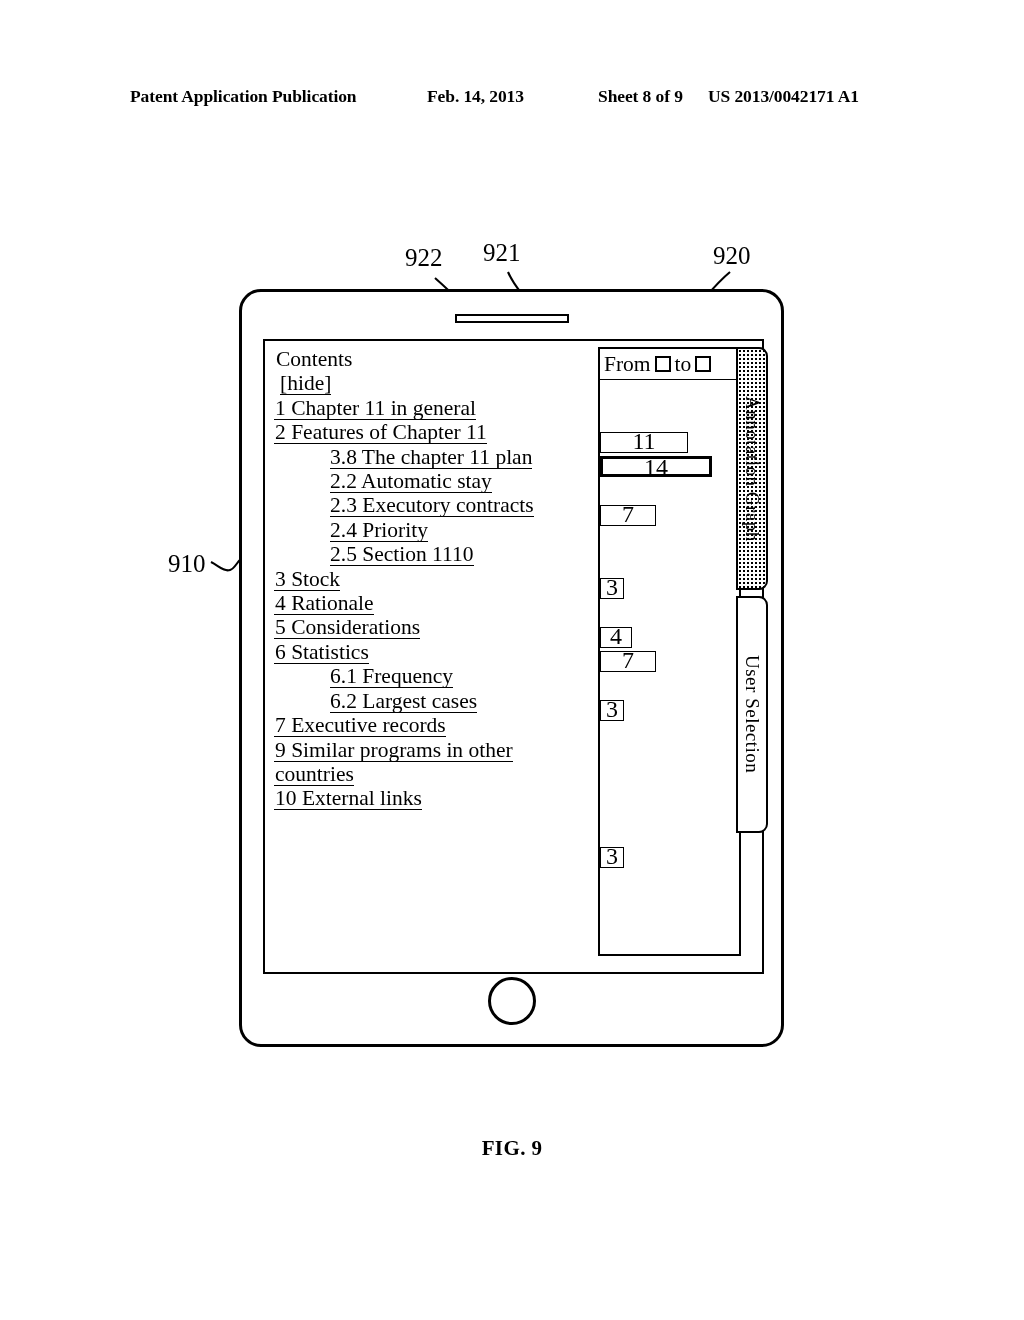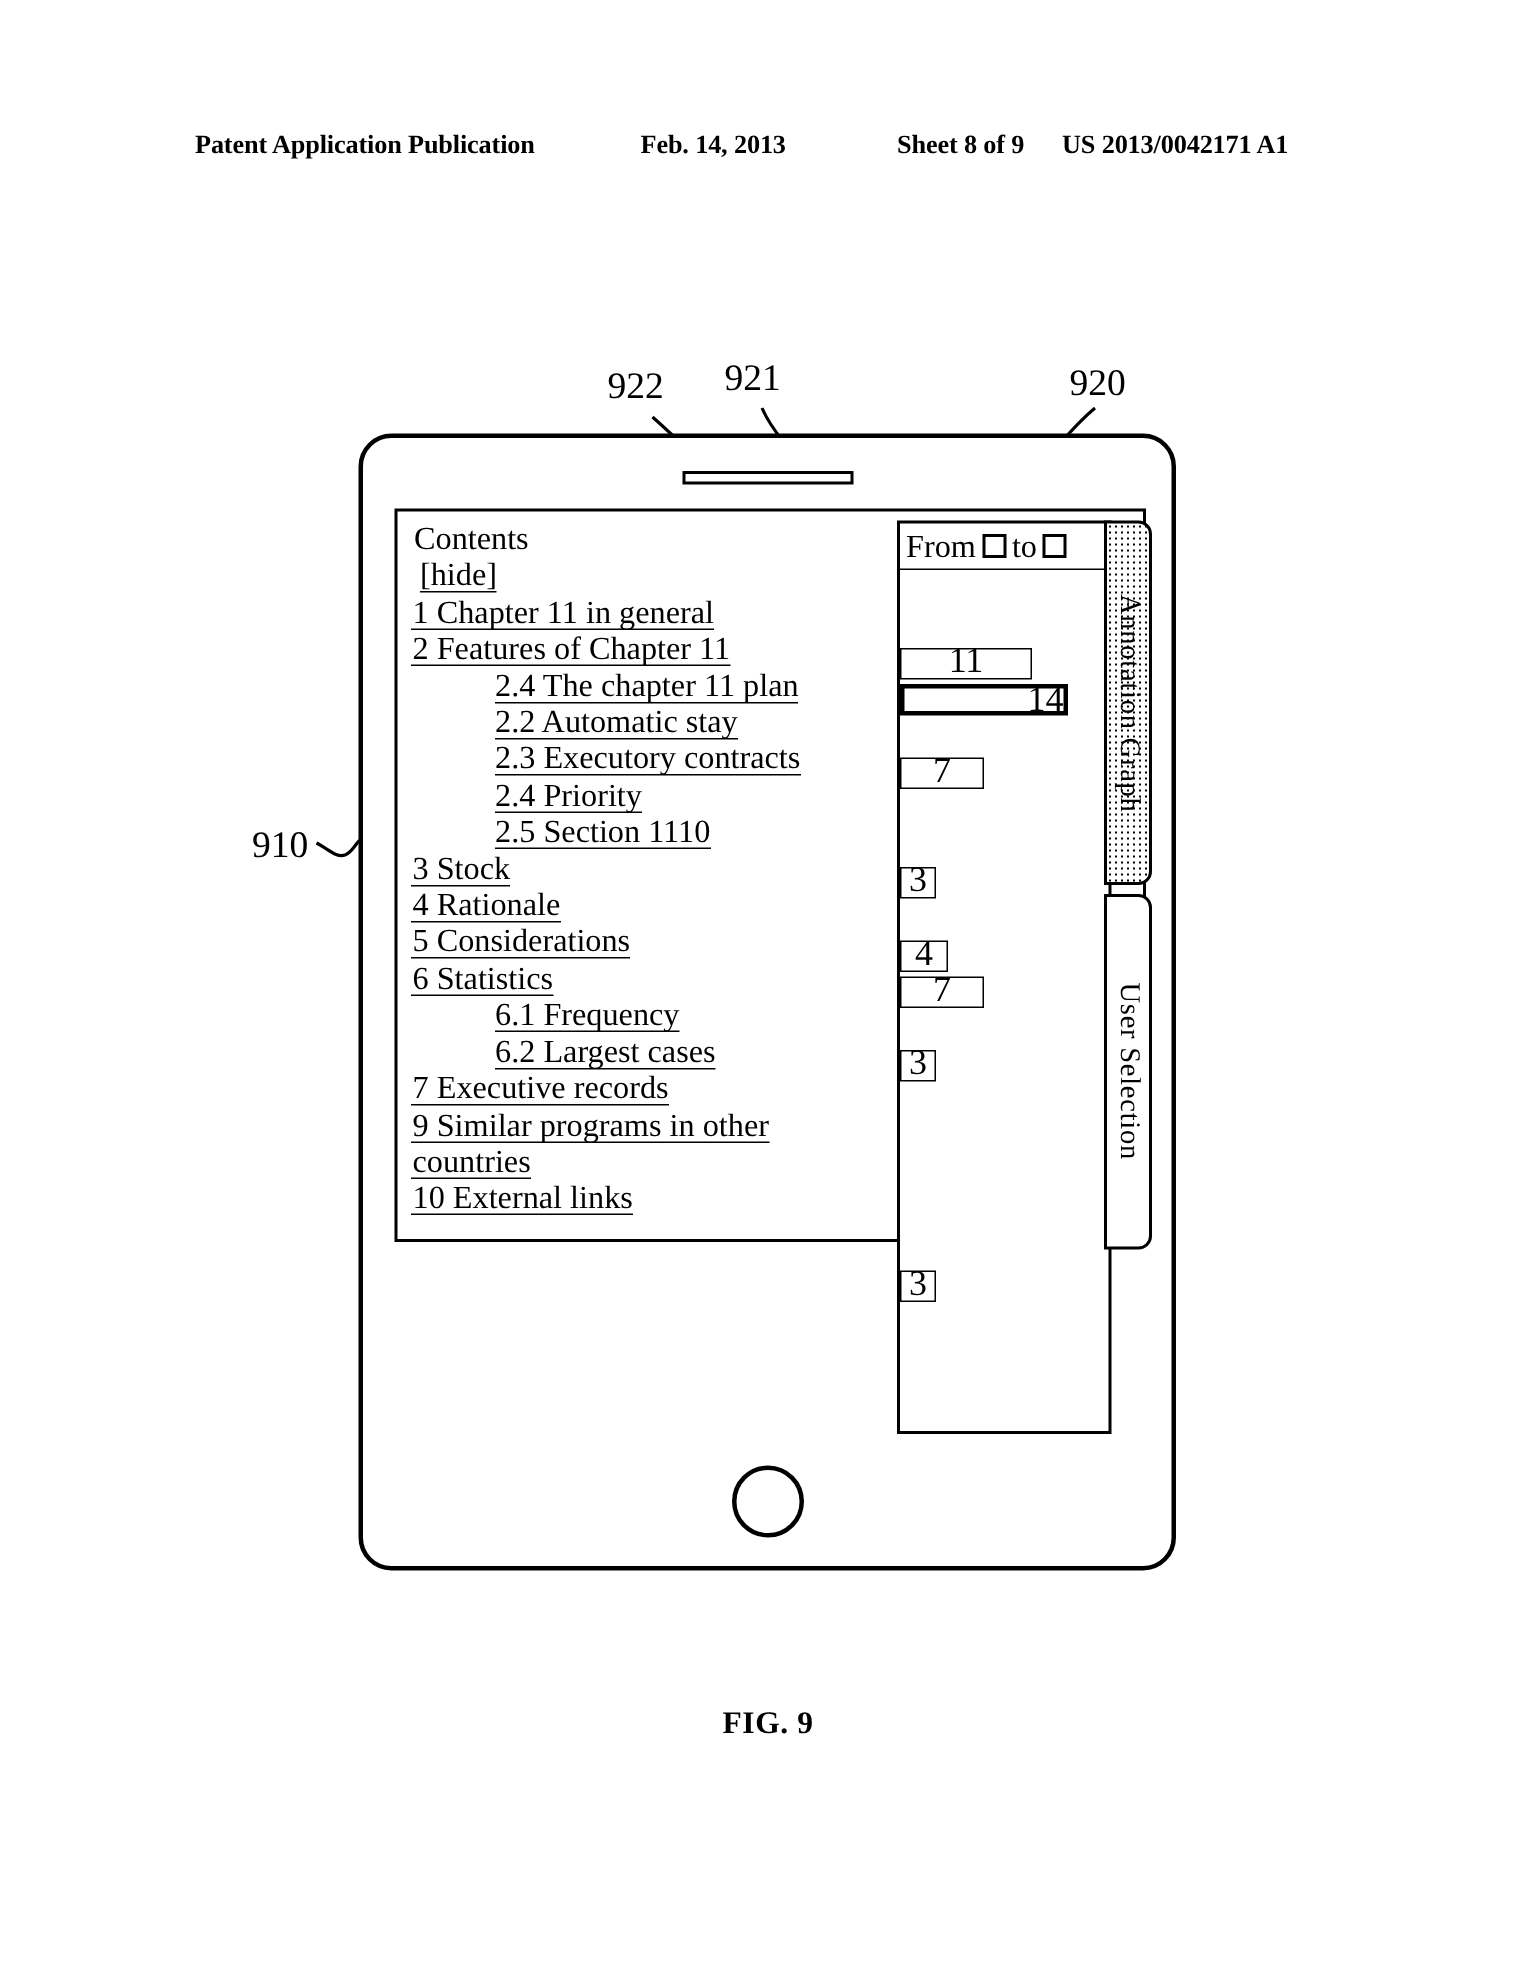--- a/index.html
+++ b/index.html
@@ -65,21 +65,21 @@
   #home-button{
     position:absolute; left:calc(50% - 24px); bottom:19px;
     width:48px; height:48px;
     border:3px solid #000;
     border-radius:50%;
     background:#fff;
     box-sizing:border-box;
   }
   #screen{
     position:absolute; left:21px; top:47px;
-    width:501px; height:489px;
+    width:501px; height:635px;
     border:2.5px solid #000;
     background:#fff;
     box-sizing:border-box;
   }
 
   
   #toc{
     position:absolute; left:9px; top:6px;
     width:312px;
     font-size:21.5px; line-height:24.4px;
@@ -205,21 +205,21 @@
   <div id="speaker"></div>
 
   <div id="screen">
 
     <div id="toc">
       <div class="toc-title">Contents</div>
       <div class="toc-hide"><span class="toc-link">[hide]</span></div>
       <div id="toc-list">
           <div class="toc-row"><span class="toc-link lvl-0">1 Chapter 11 in general</span></div>
           <div class="toc-row"><span class="toc-link lvl-0">2 Features of Chapter 11</span></div>
-          <div class="toc-row"><span style="display: inline-block; width: 56px;"></span><span class="toc-link">2.4 The chapter 11 plan</span></div>
+          <div class="toc-row"><span style="display: inline-block; width: 56px;"></span><span class="toc-link">3.8 The chapter 11 plan</span></div>
           <div class="toc-row"><span style="display: inline-block; width: 56px;"></span><span class="toc-link">2.2 Automatic stay</span></div>
           <div class="toc-row"><span style="display: inline-block; width: 56px;"></span><span class="toc-link">2.3 Executory contracts</span></div>
           <div class="toc-row"><span style="display: inline-block; width: 56px;"></span><span class="toc-link">2.4 Priority</span></div>
           <div class="toc-row"><span style="display: inline-block; width: 56px;"></span><span class="toc-link">2.5 Section 1110</span></div>
           <div class="toc-row"><span class="toc-link lvl-0">3 Stock</span></div>
           <div class="toc-row"><span class="toc-link lvl-0">4 Rationale</span></div>
           <div class="toc-row"><span class="toc-link lvl-0">5 Considerations</span></div>
           <div class="toc-row"><span class="toc-link lvl-0">6 Statistics</span></div>
           <div class="toc-row"><span style="display: inline-block; width: 56px;"></span><span class="toc-link">6.1 Frequency</span></div>
           <div class="toc-row"><span style="display: inline-block; width: 56px;"></span><span class="toc-link">6.2 Largest cases</span></div>
@@ -237,21 +237,21 @@
         <span class="cb"></span>
         <span>to</span>
         <span class="cb"></span>
       </div>
 
       <div class="bars" id="bars-container">
           <div class="bar-slot" style="top: 50.8px;">
             <div class="bar" style="width: 88px;">11</div>
           </div>
           <div class="bar-slot" style="top: 75.2px;">
-            <div class="bar emph" style="width: 112px; text-align: right;">14</div>
+            <div class="bar emph" style="width: 112px;">14</div>
           </div>
           <div class="bar-slot" style="top: 124px;">
             <div class="bar" style="width: 56px;">7</div>
           </div>
           <div class="bar-slot" style="top: 197.2px;">
             <div class="bar" style="width: 24px;">3</div>
           </div>
           <div class="bar-slot" style="top: 246px;">
             <div class="bar" style="width: 32px;">4</div>
           </div>

